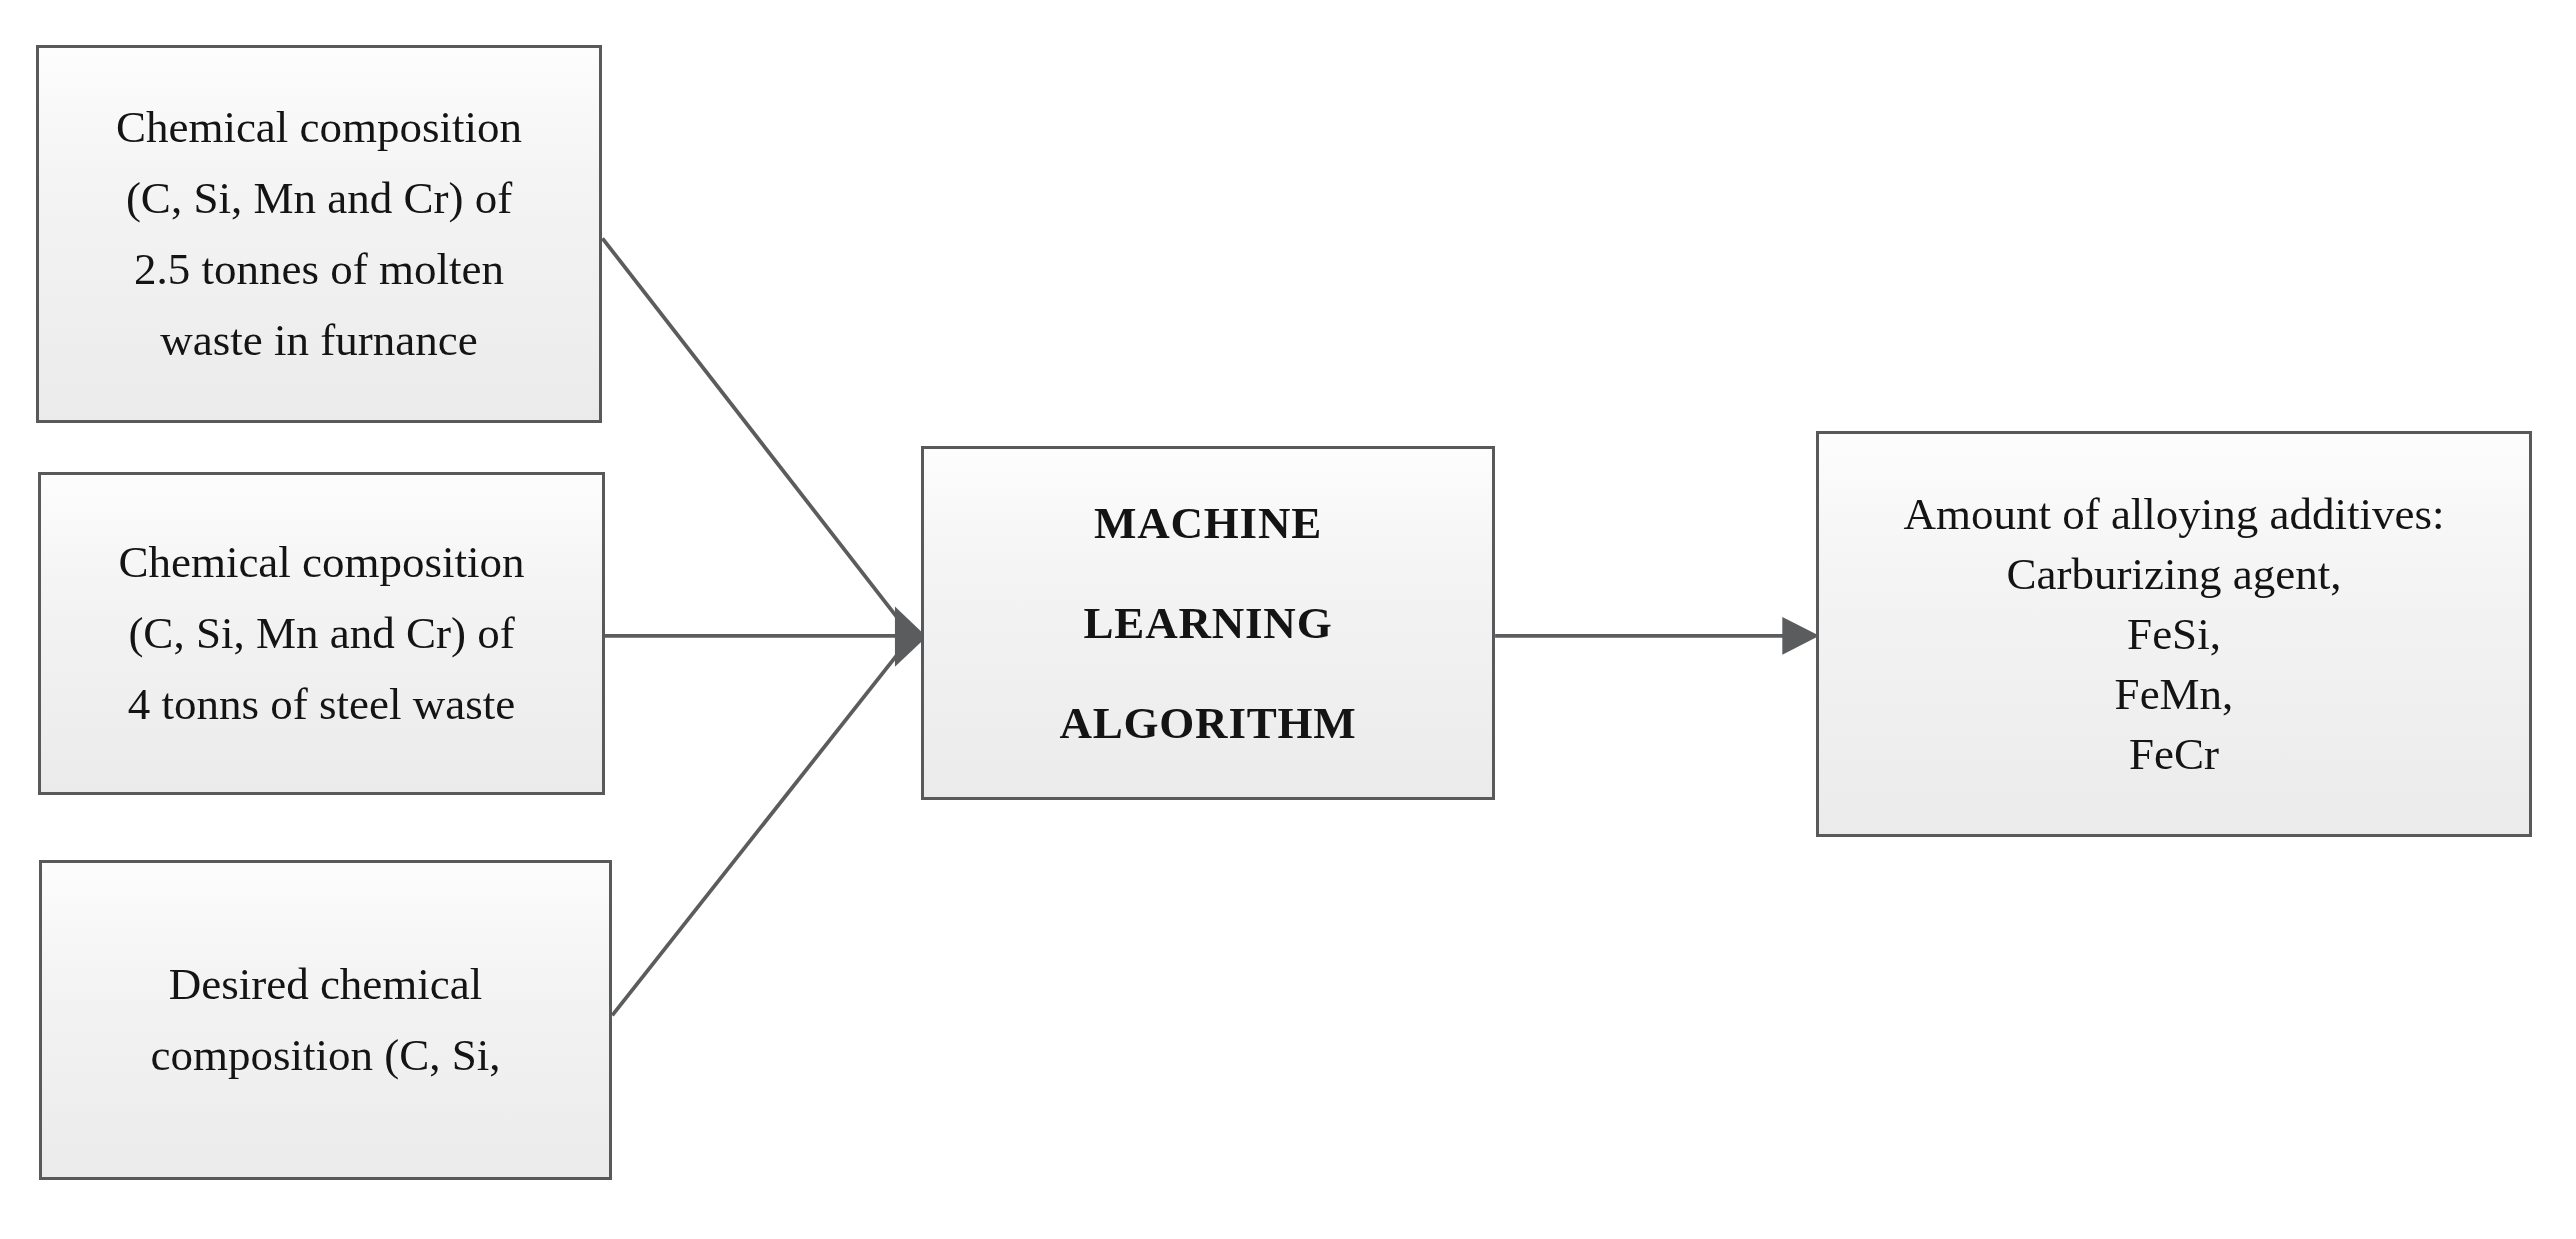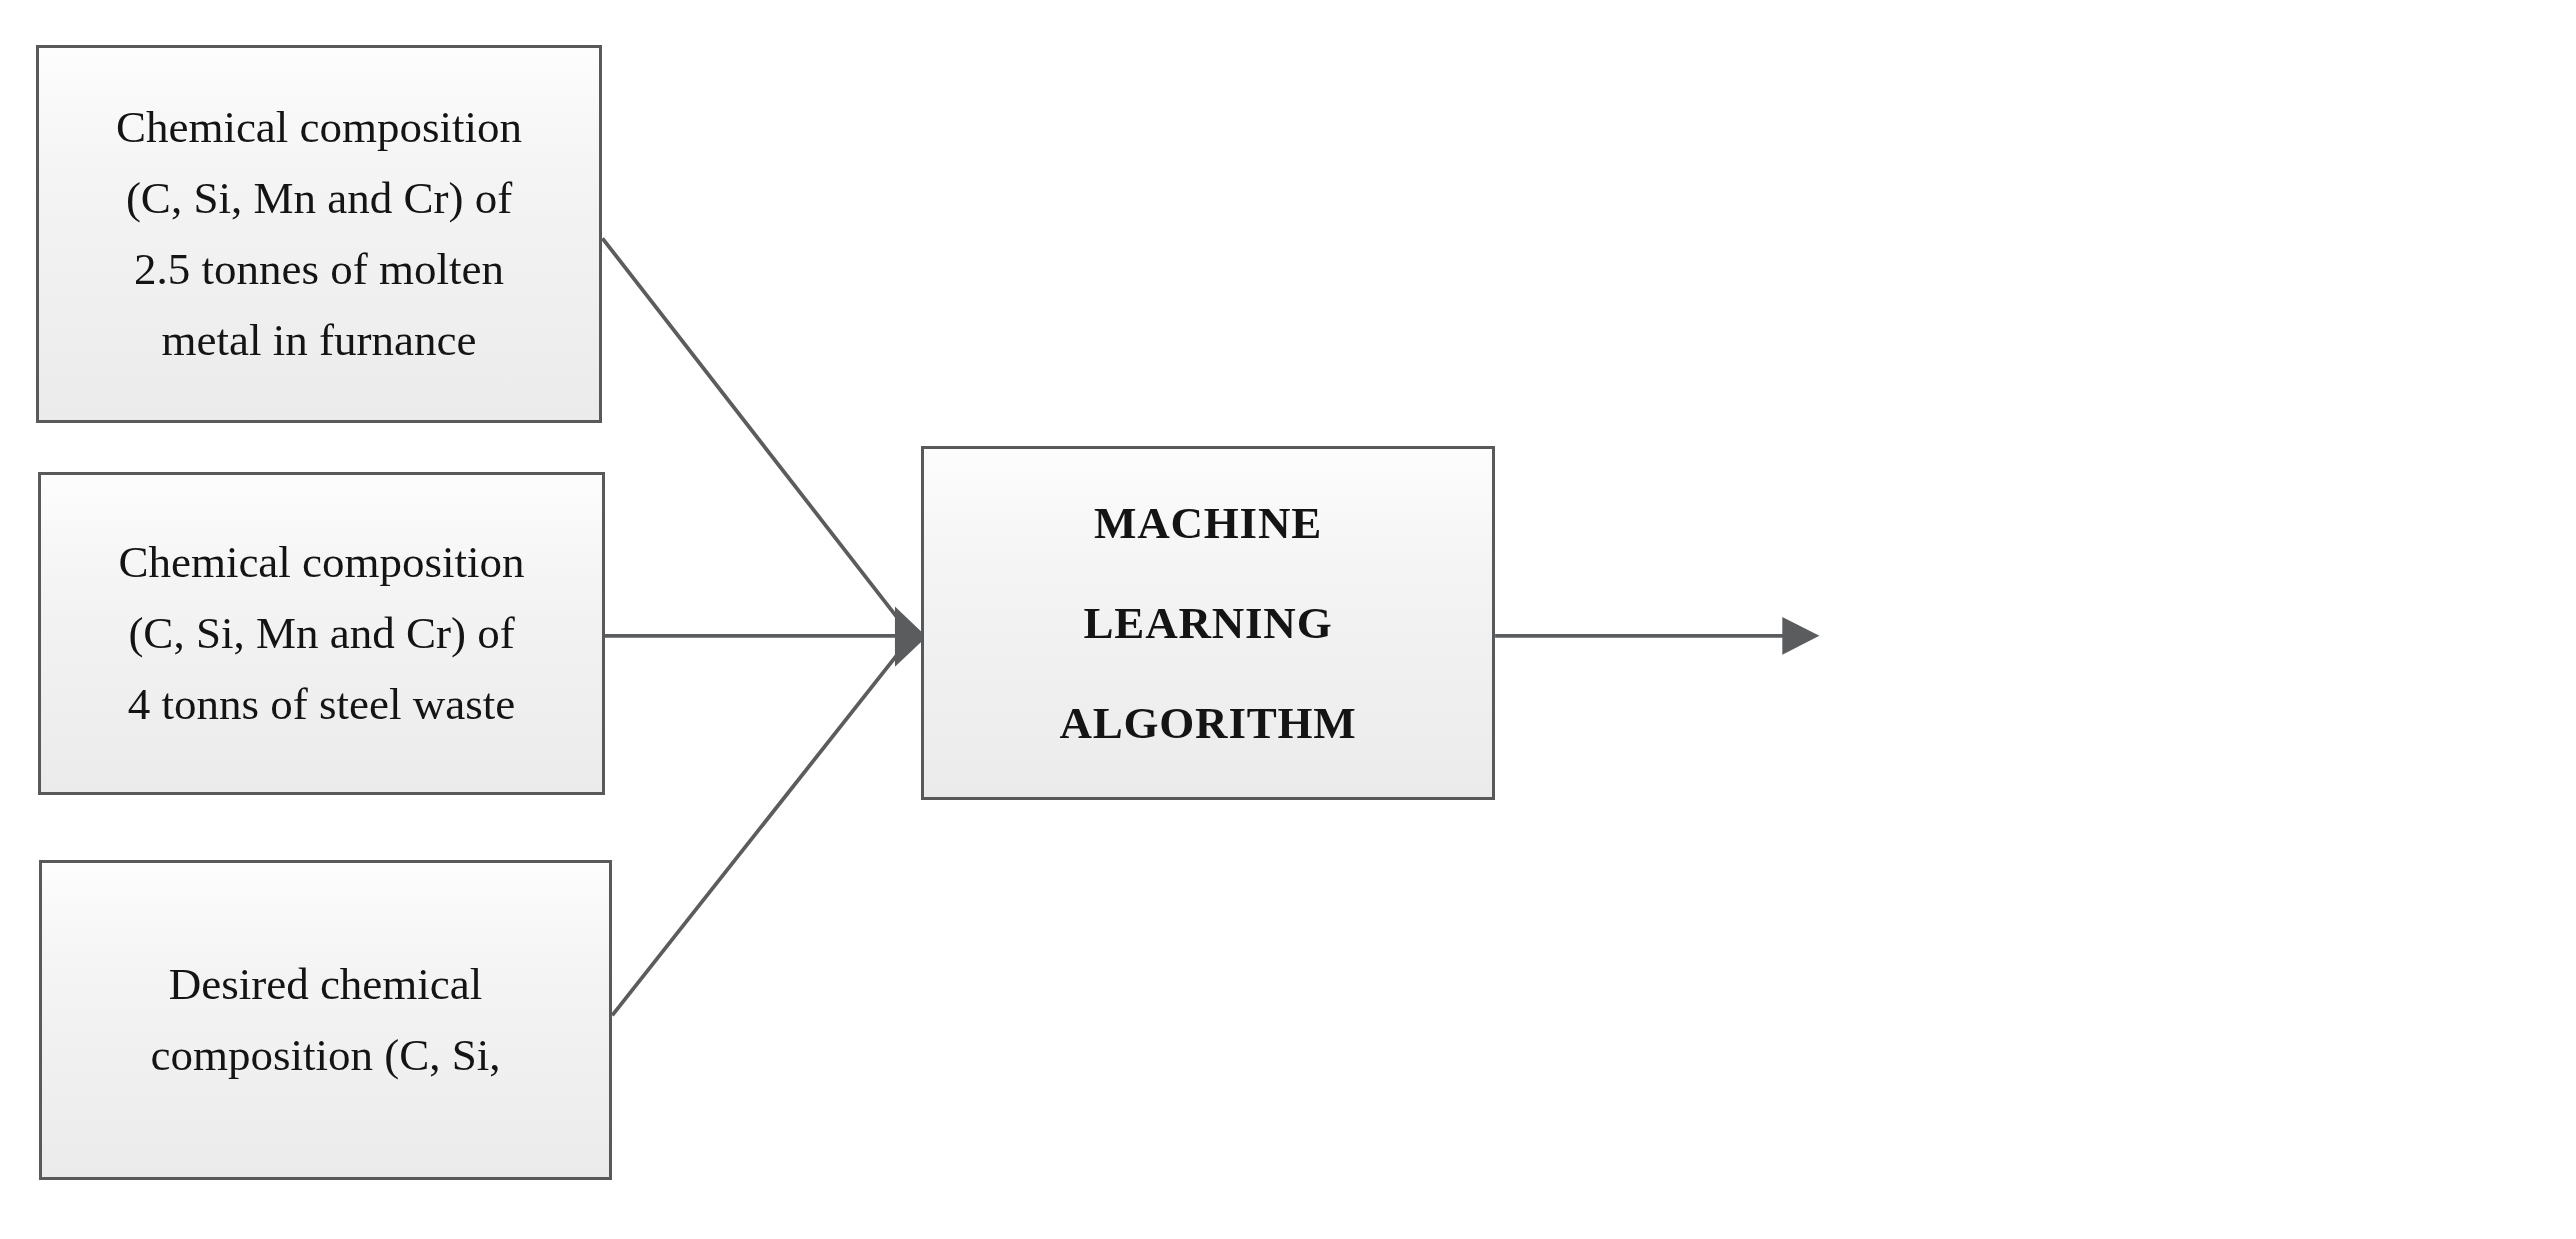--- a/index.html
+++ b/index.html
@@ -83,21 +83,21 @@
     <polygon class="head" points="1184,802 1184,882 1226,842"></polygon>
     <line class="conn" x1="1978" y1="841" x2="2362" y2="841"></line>
     <polygon class="head" points="2358,816 2358,866 2407,841"></polygon>
   </svg>
 
   <div class="node" id="node-input1">
     <div class="node-text">
       <div>Chemical composition</div>
       <div>(C, Si, Mn and Cr) of</div>
       <div>2.5 tonnes of molten</div>
-      <div>metal in furnance</div>
+      <div>waste in furnance</div>
     </div>
   </div>
 
   <div class="node" id="node-input2">
     <div class="node-text">
       <div>Chemical composition</div>
       <div>(C, Si, Mn and Cr) of</div>
       <div>4 tonns of steel waste</div>
     </div>
   </div>
@@ -110,15 +110,24 @@
   </div>
 
   <div class="node" id="node-ml">
     <div class="node-text">
       <div>MACHINE</div>
       <div>LEARNING</div>
       <div>ALGORITHM</div>
     </div>
   </div>
 
+  <div class="node" id="node-output">
+    <div class="node-text">
+      <div>Amount of alloying additives:</div>
+      <div>Carburizing agent,</div>
+      <div>FeSi,</div>
+      <div>FeMn,</div>
+      <div>FeCr</div>
+    </div>
+  </div>
 
 </div>
 
 
 </body></html>

